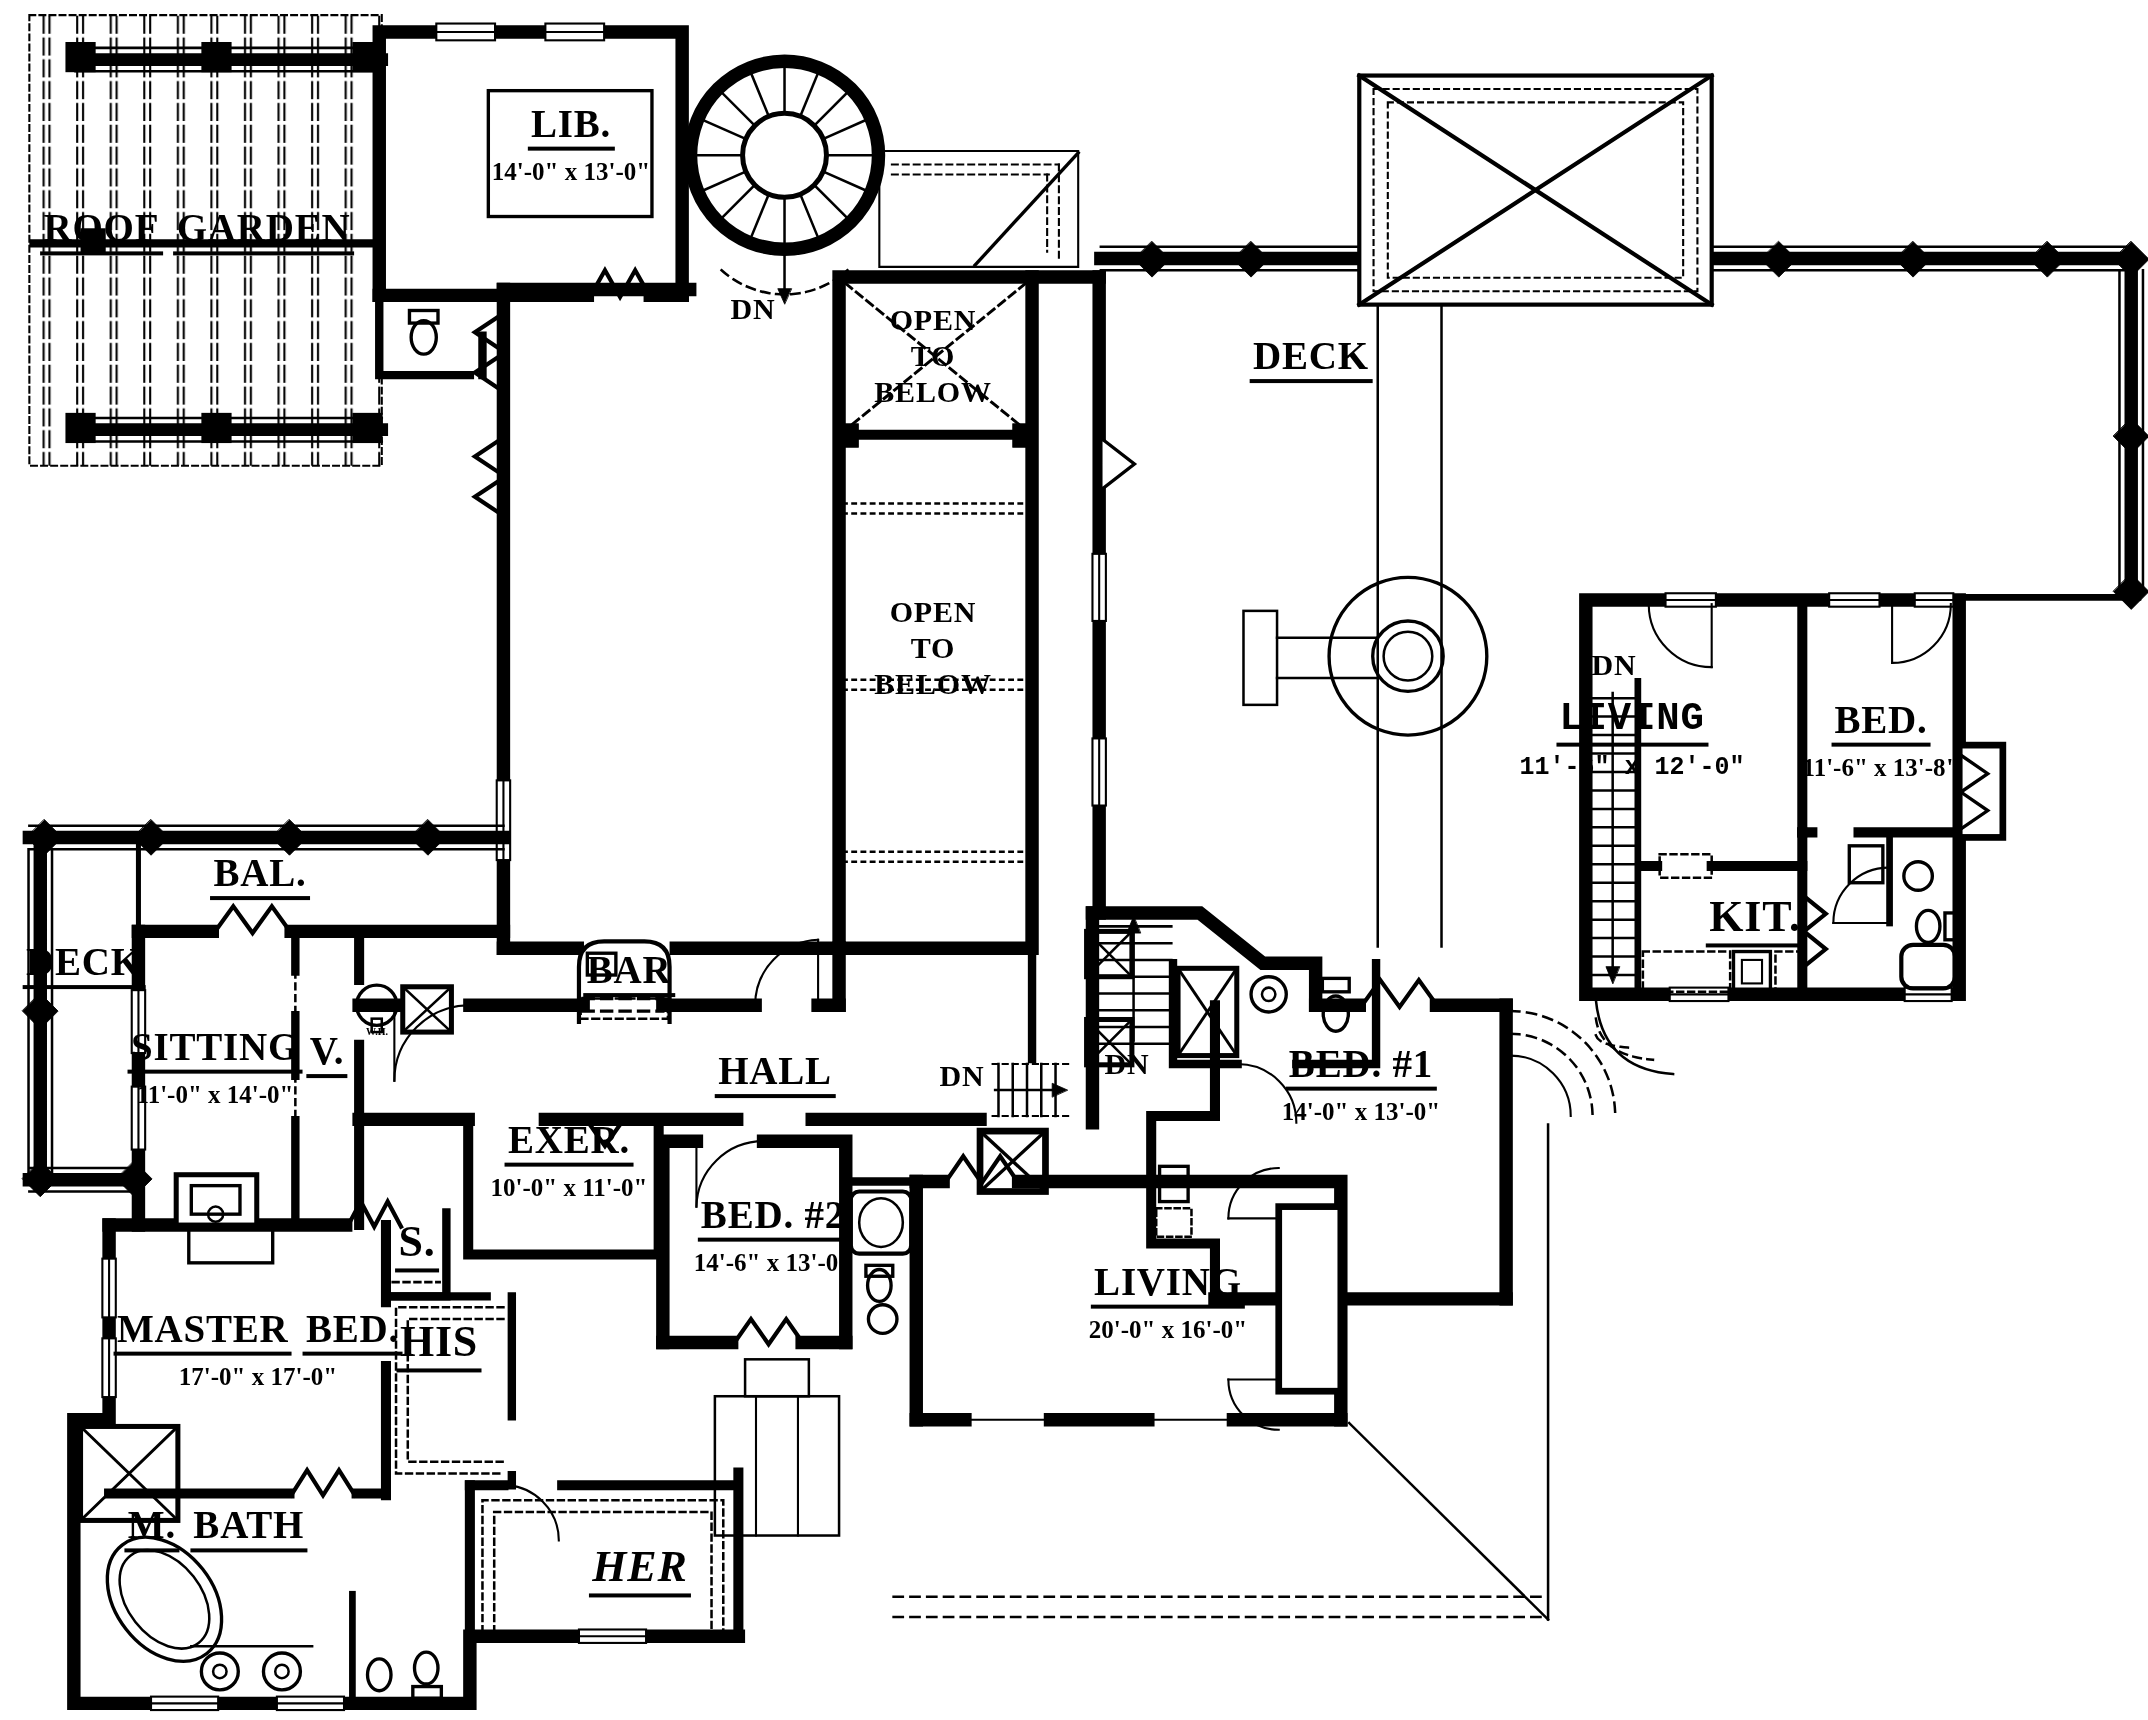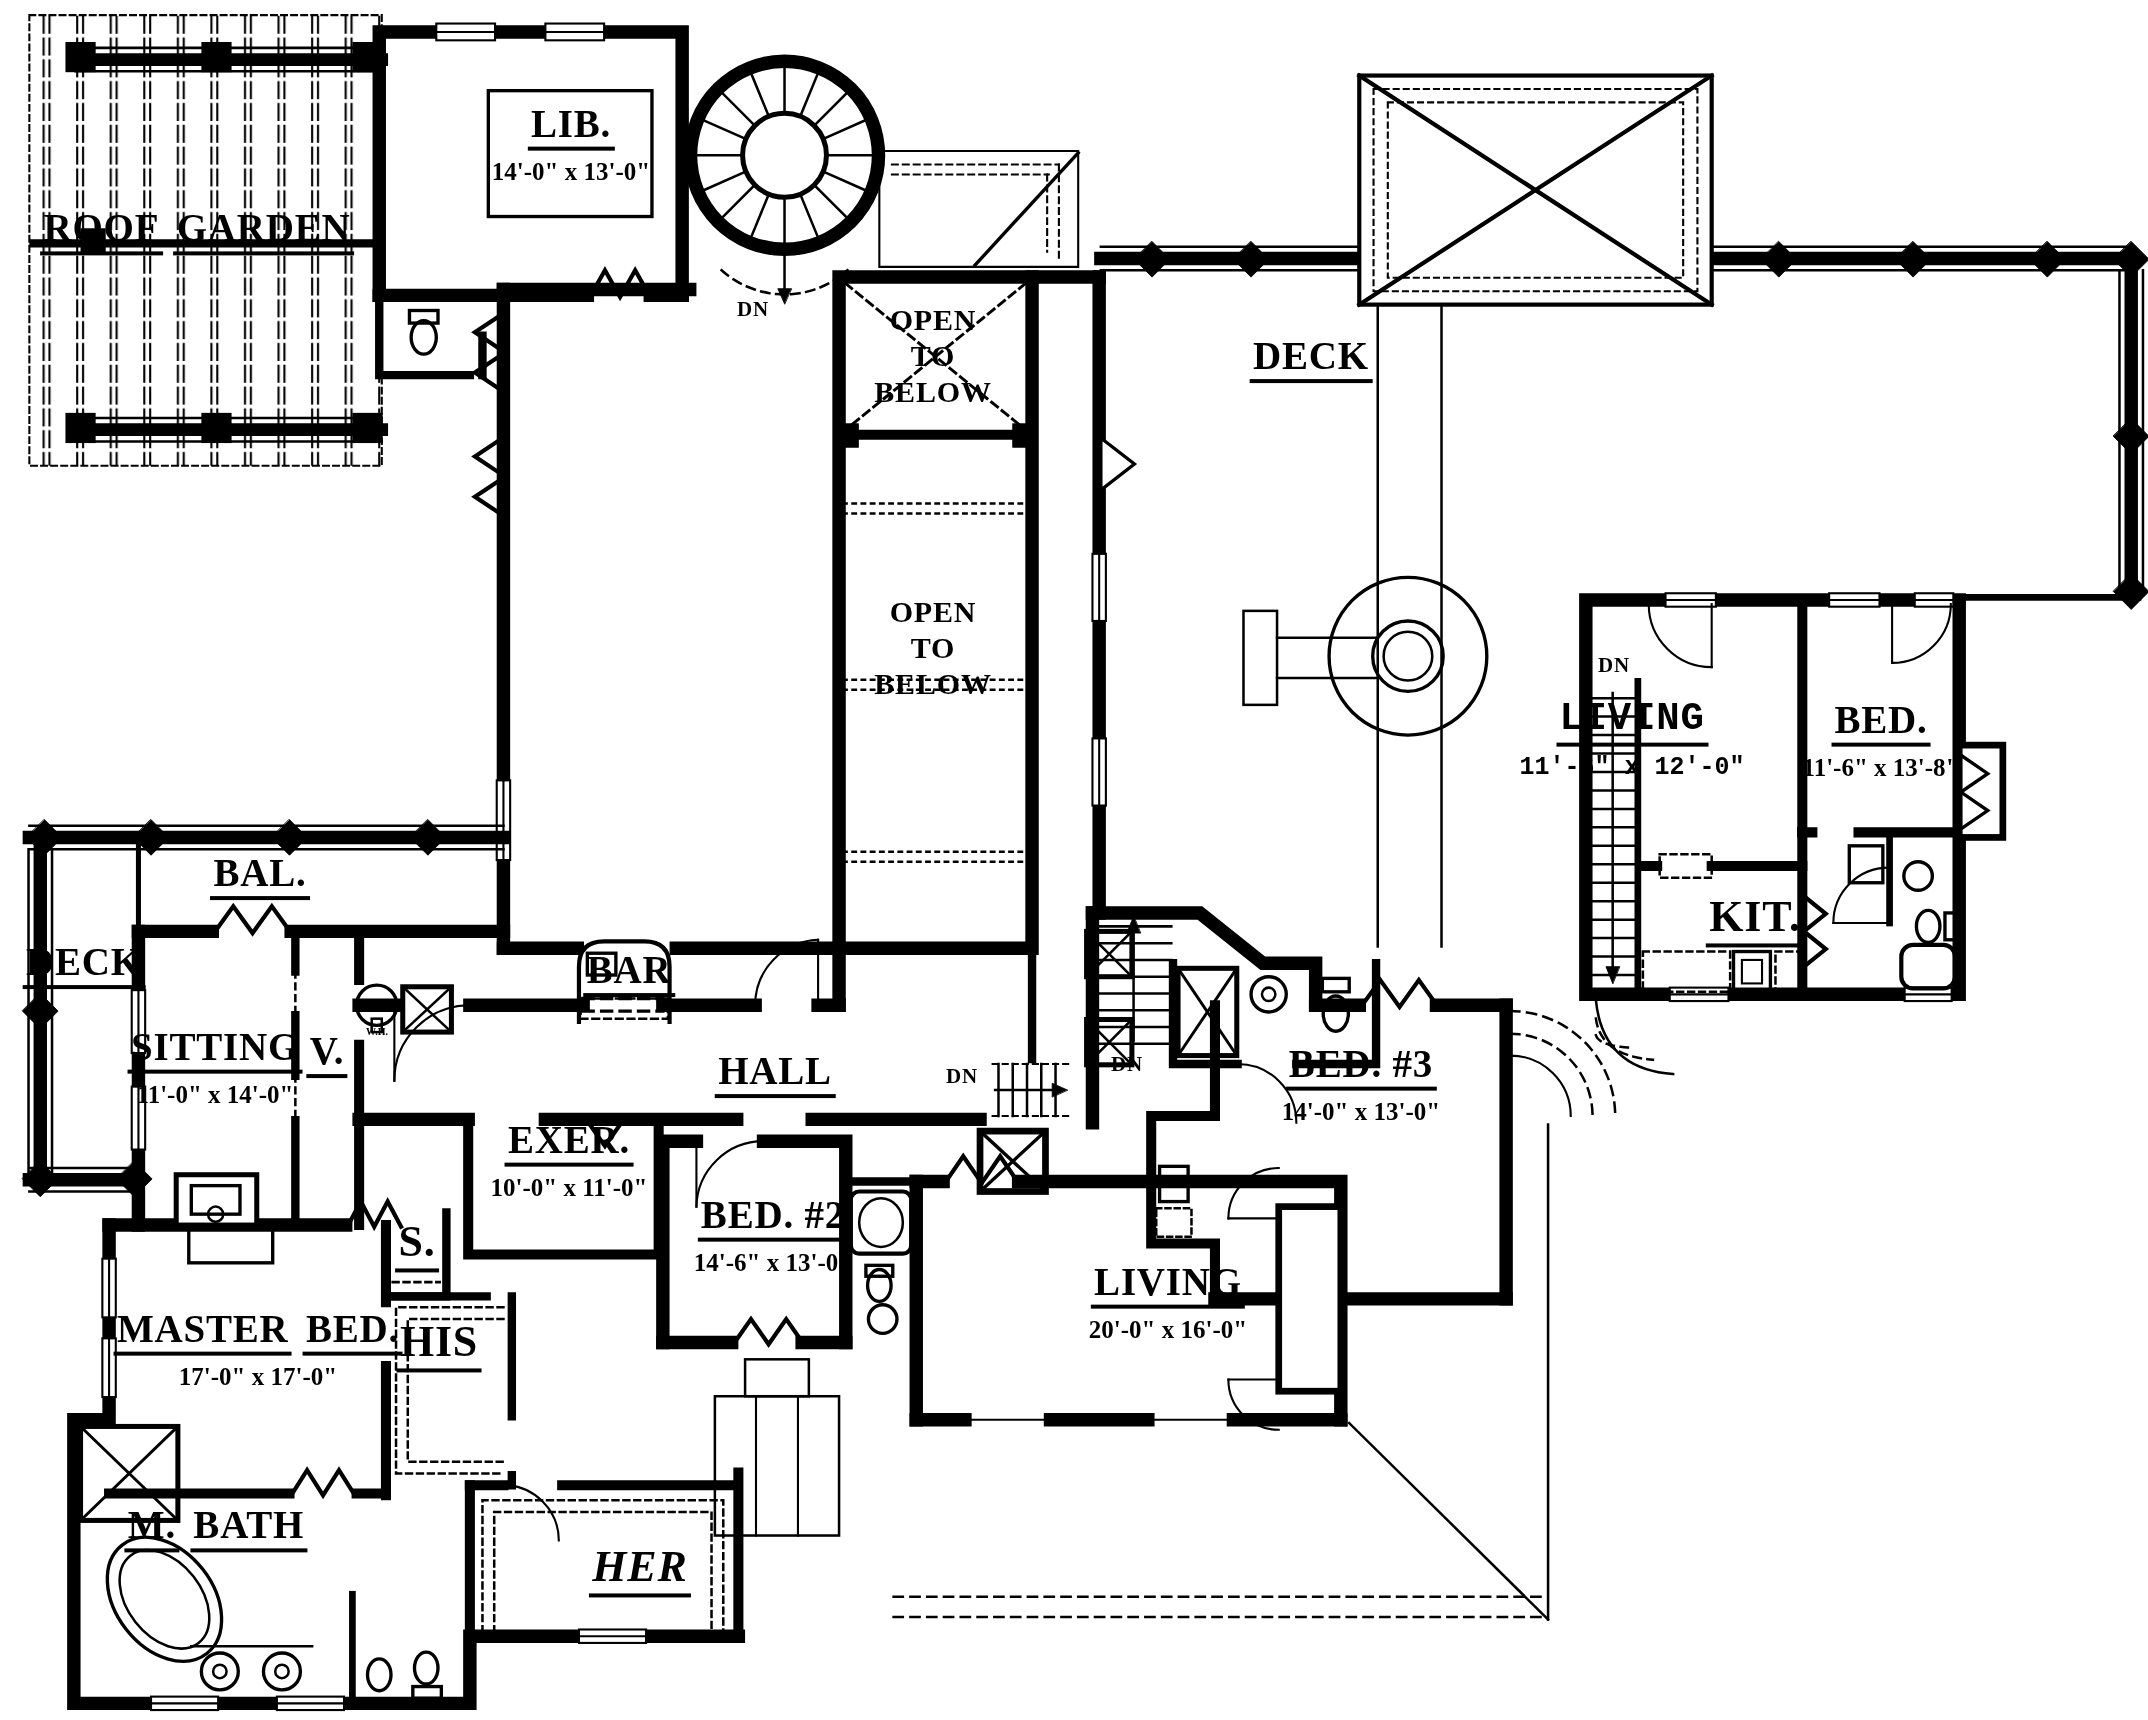--- a/index.html
+++ b/index.html
@@ -24,21 +24,21 @@
   }
   .lbl .u{
     display:inline-block;
     border-bottom:4.2px solid #000;
     padding:0 3.4px 2.5px 3.4px;
     text-align:right;
   }
   .room{font-size:39px;}
   .mid{font-size:44px;}
   .dims{font-size:25px;letter-spacing:0;margin-top:5px;font-weight:bold;}
-  .dn{font-size:21px;}
+  .dn{font-size:30px;}
   .otb{font-size:30px;line-height:1.2;}
   .stack span{display:block;}
   .stack .u{margin:0 auto 3.4px auto;}
   .tinywh{font-size:10px;letter-spacing:0;margin-top:28px;}
 </style>
 </head>
 <body>
 
 <div class="plan">
 
@@ -630,21 +630,21 @@
 
   <div class="lbl dn" style="left:962px;top:1076px;">
     <span>DN</span>
   </div>
 
   <div class="lbl dn" style="left:1127px;top:1064px;">
     <span>DN</span>
   </div>
 
   <div class="lbl room stack" style="left:1361px;top:1084px;">
-    <span class="u">BED. #3</span>
+    <span class="u">BED. #1</span>
     <span class="dims">14'-0" x 13'-0"</span>
   </div>
 
   <div class="lbl room stack" style="left:569px;top:1160px;">
     <span class="u">EXER.</span>
     <span class="dims">10'-0" x 11'-0"</span>
   </div>
 
   <div class="lbl mid" style="left:417px;top:1246px;">
     <span class="u">S.</span>

